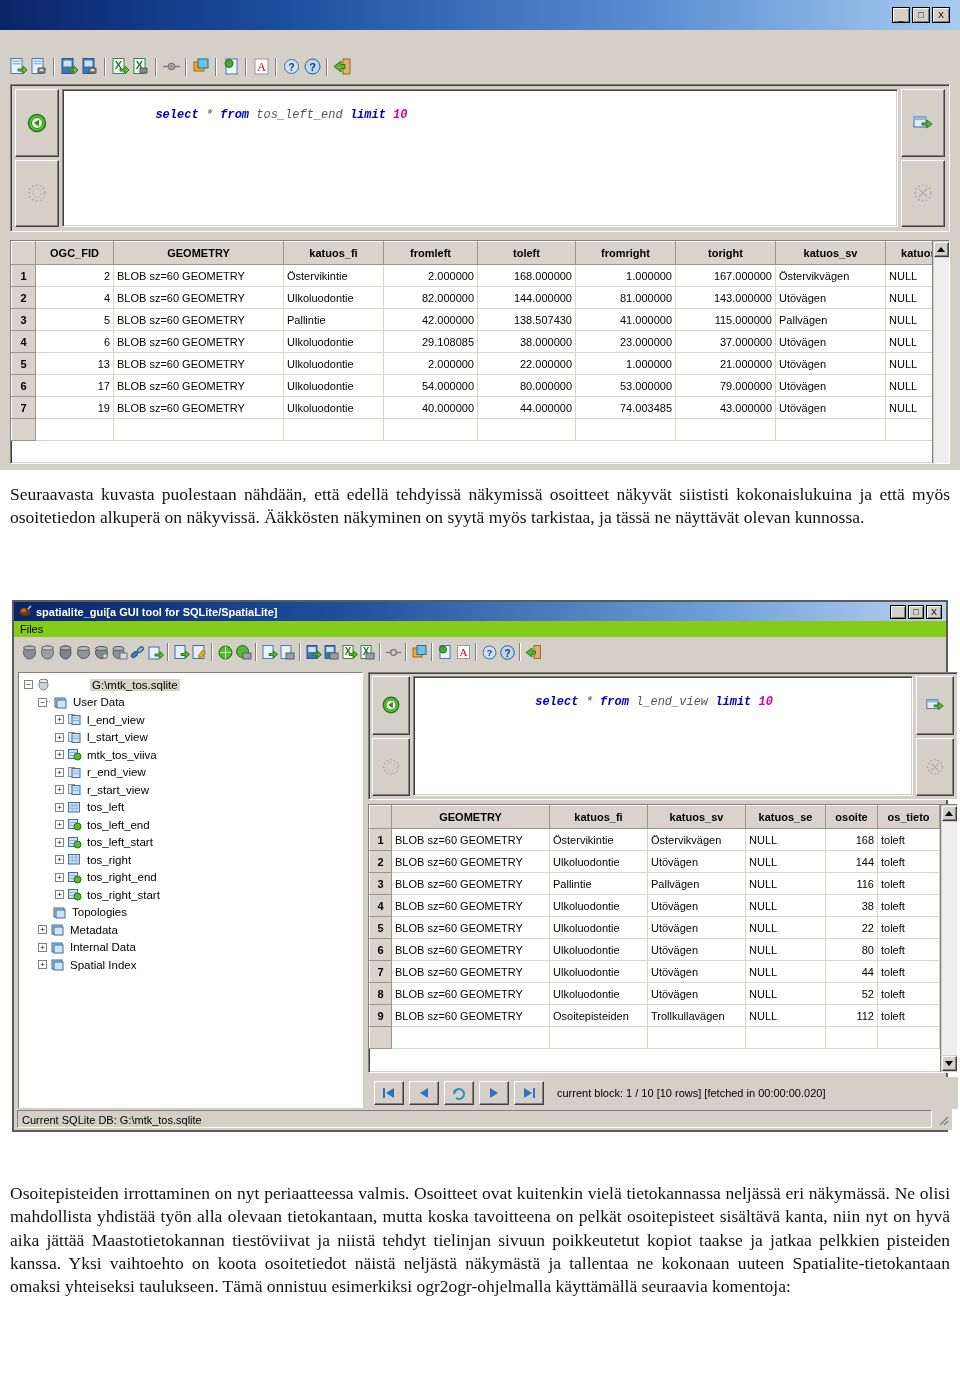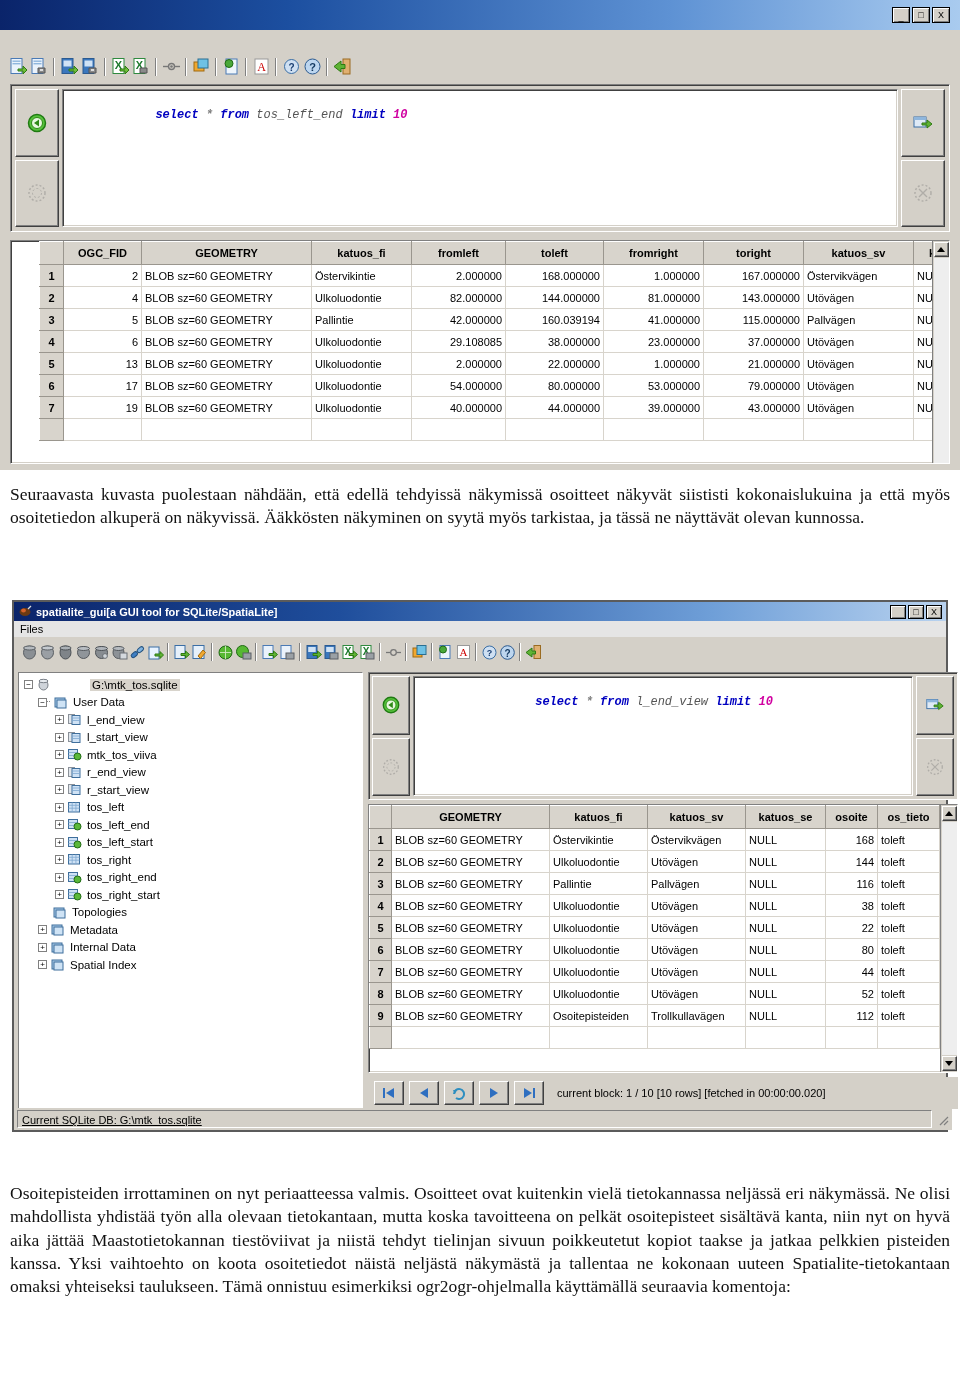--- a/index.html
+++ b/index.html
@@ -14,21 +14,21 @@
   .tb-icon{width:14px;height:13px;margin:0 4px 0 2px;flex:0 0 auto;}
   .tb-text{color:#fff;font-family:"Liberation Sans",sans-serif;font-size:11px;font-weight:bold;
     white-space:nowrap;letter-spacing:0px;}
   .tb-spacer{flex:1 1 auto;}
   .winbtns{display:flex;gap:2px;padding-right:2px;}
   .winbtn{width:16px;height:14px;background:#d4d0c8;border:1px solid #000;
     border-right-color:#000;border-bottom-color:#000;
     box-shadow:inset 1px 1px 0 #fff, inset -1px -1px 0 #808080;
     font-family:"Liberation Sans",sans-serif;font-size:9px;line-height:12px;text-align:center;color:#000;
     box-sizing:border-box;}
-  .menubar{height:16px;background:#e5e5e5;display:flex;align-items:center;padding-left:6px;}
+  .menubar{height:16px;background:#84cc16;display:flex;align-items:center;padding-left:6px;}
   .menubar span{font-family:"Liberation Sans",sans-serif;font-size:11px;color:#000;}
 
   .toolbar{background:#d4d0c8;display:flex;align-items:center;padding:2px 4px;gap:1px;}
   .tbtn{width:20px;height:20px;display:flex;align-items:center;justify-content:center;flex:0 0 auto;}
   .tsep{width:1px;height:18px;background:#808080;border-right:1px solid #fff;margin:0 3px;flex:0 0 auto;}
 
   
   .sunken{border:1px solid #808080;border-right-color:#fff;border-bottom-color:#fff;
      box-shadow:inset 1px 1px 0 #404040, inset -1px -1px 0 #d4d0c8;background:#fff;box-sizing:border-box;}
   .raised{background:#d4d0c8;border:1px solid #fff;border-right-color:#404040;border-bottom-color:#404040;
@@ -62,21 +62,21 @@
     justify-content:center;box-sizing:border-box;margin:1px;}
   .arrowbtn i{display:block;width:0;height:0;border-left:4px solid transparent;border-right:4px solid transparent;}
   .arrowbtn i.up{border-bottom:5px solid #000;}
   .arrowbtn i.dn{border-top:5px solid #000;}
   .scrolltrack{flex:1 1 auto;width:15px;background:#eeeeee;}
 
   
   .navbar{display:flex;align-items:center;gap:5px;padding:4px 6px;background:#d4d0c8;}
   .navbtn{width:30px;height:24px;display:flex;align-items:center;justify-content:center;}
   .navstatus{font-family:"Liberation Sans",sans-serif;font-size:11px;color:#000;margin-left:8px;white-space:nowrap;}
-  .statusbar{height:17px;background:#d4d0c8;display:flex;align-items:center;padding:0 3px;text-decoration:underline;}
+  .statusbar{height:17px;background:#d4d0c8;display:flex;align-items:center;padding:0 3px;}
   .statusfield{flex:1 1 auto;height:15px;line-height:15px;font-family:"Liberation Sans",sans-serif;font-size:11px;
     padding-left:4px;box-sizing:border-box;background:#d4d0c8;
     border:1px solid #808080;border-right-color:#fff;border-bottom-color:#fff;}
 
   
   .tree{font-family:"Liberation Sans",sans-serif;font-size:11.5px;color:#000;padding:3px 2px;
     background:#fff;overflow:hidden;height:100%;box-sizing:border-box;}
   .trow{display:flex;align-items:center;height:17.5px;white-space:nowrap;}
   .tbox{width:9px;height:9px;border:1px solid #808080;background:#fff;font-size:8px;line-height:7px;
     text-align:center;color:#000;flex:0 0 auto;font-family:"Liberation Sans",sans-serif;box-sizing:border-box;}
@@ -246,21 +246,21 @@
               <circle cx="11" cy="11" r="8" fill="none" stroke="#6f6f6f" stroke-width="1.5" stroke-dasharray="2 2"></circle>
               <path d="M7 7 L15 15 M15 7 L7 15" stroke="#6f6f6f" stroke-width="1.4"></path>
             </svg>
           </div>
         </div>
       </div>
     </div>
 
     <div class="sunken" style="position:absolute;left:10px;top:240px;width:940px;height:224px;background:#fff;overflow:hidden;">
       <div style="display:flex;height:100%;">
-        <div style="flex:1 1 auto;overflow:hidden;padding-left:28px;">
+        <div style="flex:1 1 auto;overflow:hidden;">
           <table class="grid" style="width:100%;">
             <colgroup>
               <col style="width:24px">
                 <col style="width:78px">
                 <col style="width:170px">
                 <col style="width:100px">
               <col style="width:94px">
                 <col style="width:98px">
                 <col style="width:100px">
                 <col style="width:100px">
@@ -305,21 +305,21 @@
                 <td class="num-c">143.000000</td>
                 <td>Utövägen</td>
                 <td>NULL</td>
               </tr>
               <tr>
                 <td class="rowhdr">3</td>
                 <td class="num-c">5</td>
                 <td>BLOB sz=60 GEOMETRY</td>
                 <td>Pallintie</td>
                 <td class="num-c">42.000000</td>
-                <td class="num-c">160.039194</td>
+                <td class="num-c">138.507430</td>
                 <td class="num-c">41.000000</td>
                 <td class="num-c">115.000000</td>
                 <td>Pallvägen</td>
                 <td>NULL</td>
               </tr>
               <tr>
                 <td class="rowhdr">4</td>
                 <td class="num-c">6</td>
                 <td>BLOB sz=60 GEOMETRY</td>
                 <td>Ulkoluodontie</td>
@@ -354,21 +354,21 @@
                 <td>Utövägen</td>
                 <td>NULL</td>
               </tr>
               <tr>
                 <td class="rowhdr">7</td>
                 <td class="num-c">19</td>
                 <td>BLOB sz=60 GEOMETRY</td>
                 <td>Ulkoluodontie</td>
                 <td class="num-c">40.000000</td>
                 <td class="num-c">44.000000</td>
-                <td class="num-c">39.000000</td>
+                <td class="num-c">74.003485</td>
                 <td class="num-c">43.000000</td>
                 <td>Utövägen</td>
                 <td>NULL</td>
               </tr>
               <tr style="height:8px;">
                 <td class="rowhdr"></td>
                 <td></td>
                   <td></td>
                   <td></td>
                 <td></td>

